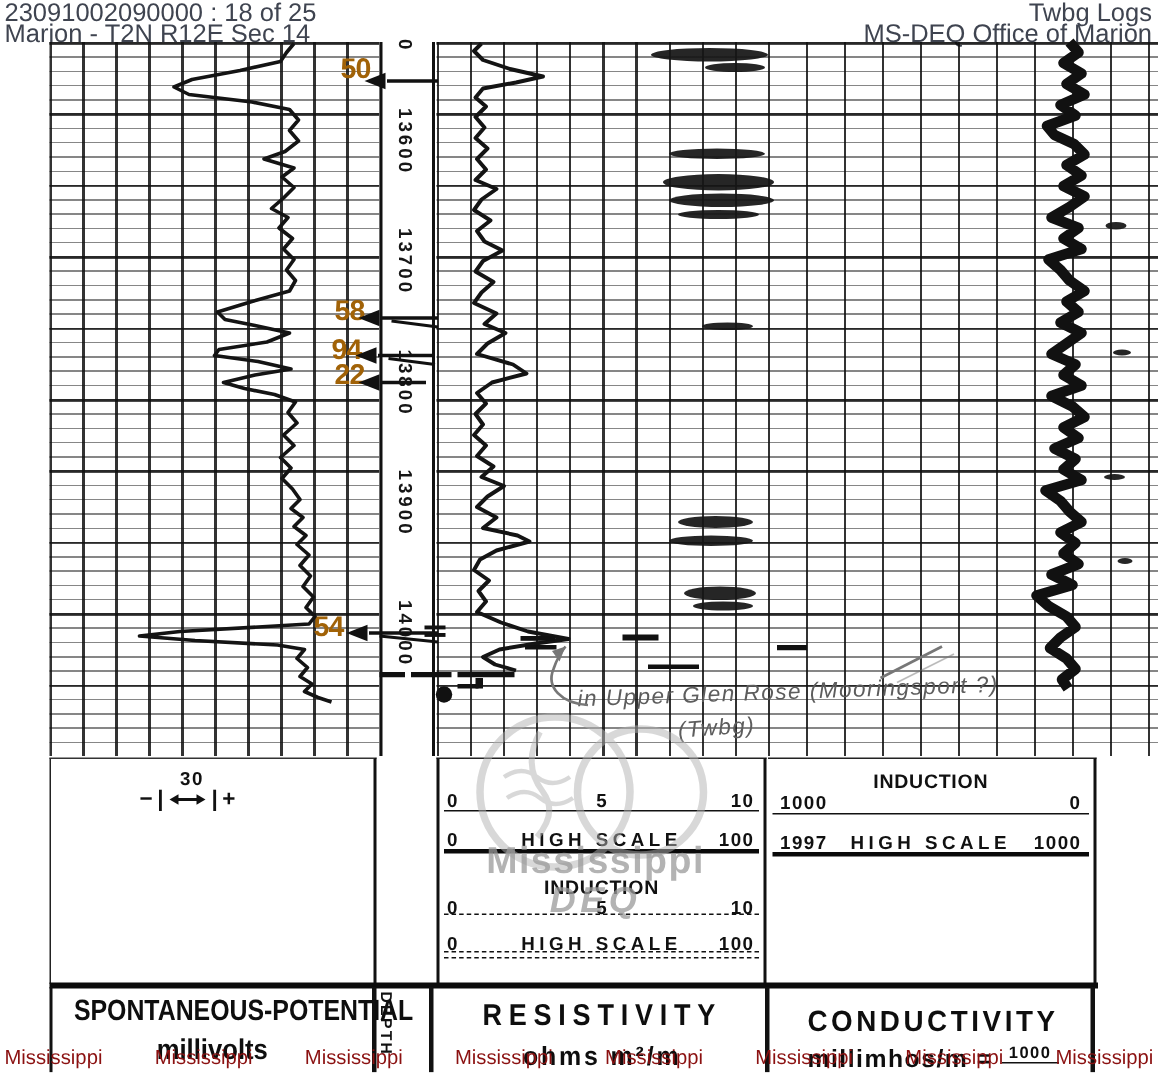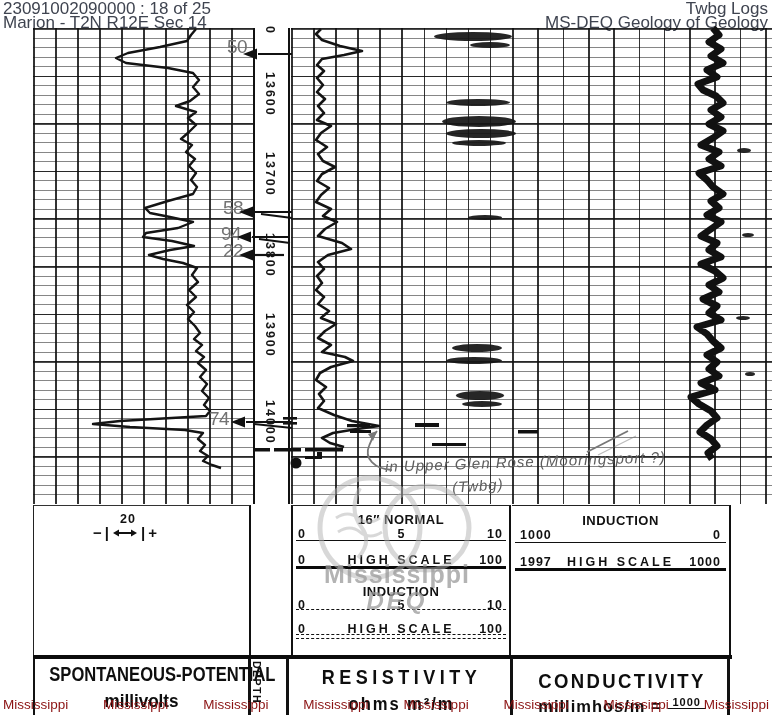--- a/index.html
+++ b/index.html
@@ -24,21 +24,21 @@
       repeating-linear-gradient(to bottom, rgba(35,35,35,.55) 0 1px, transparent 1px 9.52px);}
   .grid-cond{left:512px;width:260px;
     background:
       repeating-linear-gradient(to right, rgba(15,15,15,.85) 0 1.6px, transparent 1.6px 25.3px),
       repeating-linear-gradient(to bottom, rgba(0,0,0,.7) 0 1.7px, transparent 1.7px 47.6px),
       repeating-linear-gradient(to bottom, rgba(35,35,35,.55) 0 1px, transparent 1px 9.52px);}
   #depth-col{position:absolute;left:253px;top:28px;width:33px;height:476px;background:#fff;
     border-left:2.5px solid #111;border-right:2.5px solid #111;}
   .depth-label{position:absolute;writing-mode:vertical-rl;text-orientation:mixed;
     font-weight:700;font-size:12.5px;letter-spacing:2px;color:#161616;left:263px;}
-  .core-label{position:absolute;font-weight:400;font-size:19px;color:#737373;
+  .core-label{position:absolute;font-weight:700;font-size:19px;color:#a16207;
     letter-spacing:-.5px;}
   
   .hand{position:absolute;font-style:italic;color:#5d5d5d;font-size:15px;
     letter-spacing:1px;white-space:nowrap;}
   
   .lgbox{position:absolute;top:505px;background:transparent;}
   #sp-box{left:33px;width:215px;height:150px;border-top:1.3px solid #333;
     border-left:1.6px solid #222;border-right:2.5px solid #111;}
   #res-box{left:291px;width:216px;height:150px;border-top:1.5px solid #222;
     border-left:2.5px solid #111;border-right:2.5px solid #111;}
@@ -88,21 +88,21 @@
 <body>
 
 <div id="stage">
 
   <div id="hdr-left" class="hdr">
     <div>23091002090000 : 18 of 25</div>
     <div>Marion - T2N R12E Sec 14</div>
   </div>
   <div id="hdr-right" class="hdr">
     <div>Twbg Logs</div>
-    <div>MS-DEQ Geology of Geology</div>
+    <div>MS-DEQ Office of Marion</div>
   </div>
 
   <div class="track grid-sp"></div>
   <div class="track grid-res"></div>
   <div class="track grid-cond"></div>
   <div id="depth-col"></div>
 
   <svg id="wm-svg" class="layer" width="772" height="715">
     <g stroke="#b3b3b3" stroke-width="5" fill="none" opacity="0.5">
       <circle cx="370" cy="528" r="50"></circle>
@@ -112,36 +112,35 @@
       <path d="M360,488 q-12,22 2,40 q10,14 -4,30" stroke-width="4"></path>
     </g>
   </svg>
   <div id="wm-text">
     <div class="l1">Mississippi</div>
     <div class="l2">DEQ</div>
   </div>
 
   <div id="sp-box" class="lgbox"></div>
   <div id="sp-scale">
-    <div class="v20">20</div>
+    <div class="v20">30</div>
     <div class="row">
       <span>−</span>
       <span>|</span>
       <svg width="26" height="10">
         <line x1="3" y1="5" x2="23" y2="5" stroke="#111" stroke-width="2"></line>
         <path d="M1,5 l6,-3.5 v7 z" fill="#111"></path>
           <path d="M25,5 l-6,-3.5 v7 z" fill="#111"></path>
       </svg>
       <span>|</span>
       <span>+</span>
     </div>
   </div>
 
   <div id="res-box" class="lgbox">
-    <div class="lg-title" style="top:6px">16″ NORMAL</div>
     <div class="lg-num" style="left:5px;top:21px">0</div>
     <div class="lg-mid" style="top:21px;letter-spacing:0">5</div>
     <div class="lg-num" style="right:6px;top:21px">10</div>
     <div class="lg-line" style="top:34px"></div>
     <div class="lg-num" style="left:5px;top:47px">0</div>
     <div class="lg-mid" style="top:47px">HIGH SCALE</div>
     <div class="lg-num" style="right:6px;top:47px">100</div>
     <div class="lg-line heavy" style="top:60px"></div>
     <div class="lg-title" style="top:78px">INDUCTION</div>
     <div class="lg-num" style="left:5px;top:92px">0</div>
@@ -264,14 +263,14 @@
 <div class="depth-label" style="top: 26px;">0</div>
     <div class="depth-label" style="top: 72px;">13600</div>
     <div class="depth-label" style="top: 152px;">13700</div>
     <div class="depth-label" style="top: 233px;">13800</div>
     <div class="depth-label" style="top: 313px;">13900</div>
     <div class="depth-label" style="top: 400px;">14000</div>
     <div class="core-label" style="left: 227px; top: 36px;">50</div>
     <div class="core-label" style="left: 223px; top: 197px;">58</div>
     <div class="core-label" style="left: 221px; top: 223px;">94</div>
     <div class="core-label" style="left: 223px; top: 240px;">22</div>
-    <div class="core-label" style="left: 209px; top: 408px;">74</div>
+    <div class="core-label" style="left: 209px; top: 408px;">54</div>
   </div>
 
 </body></html>

